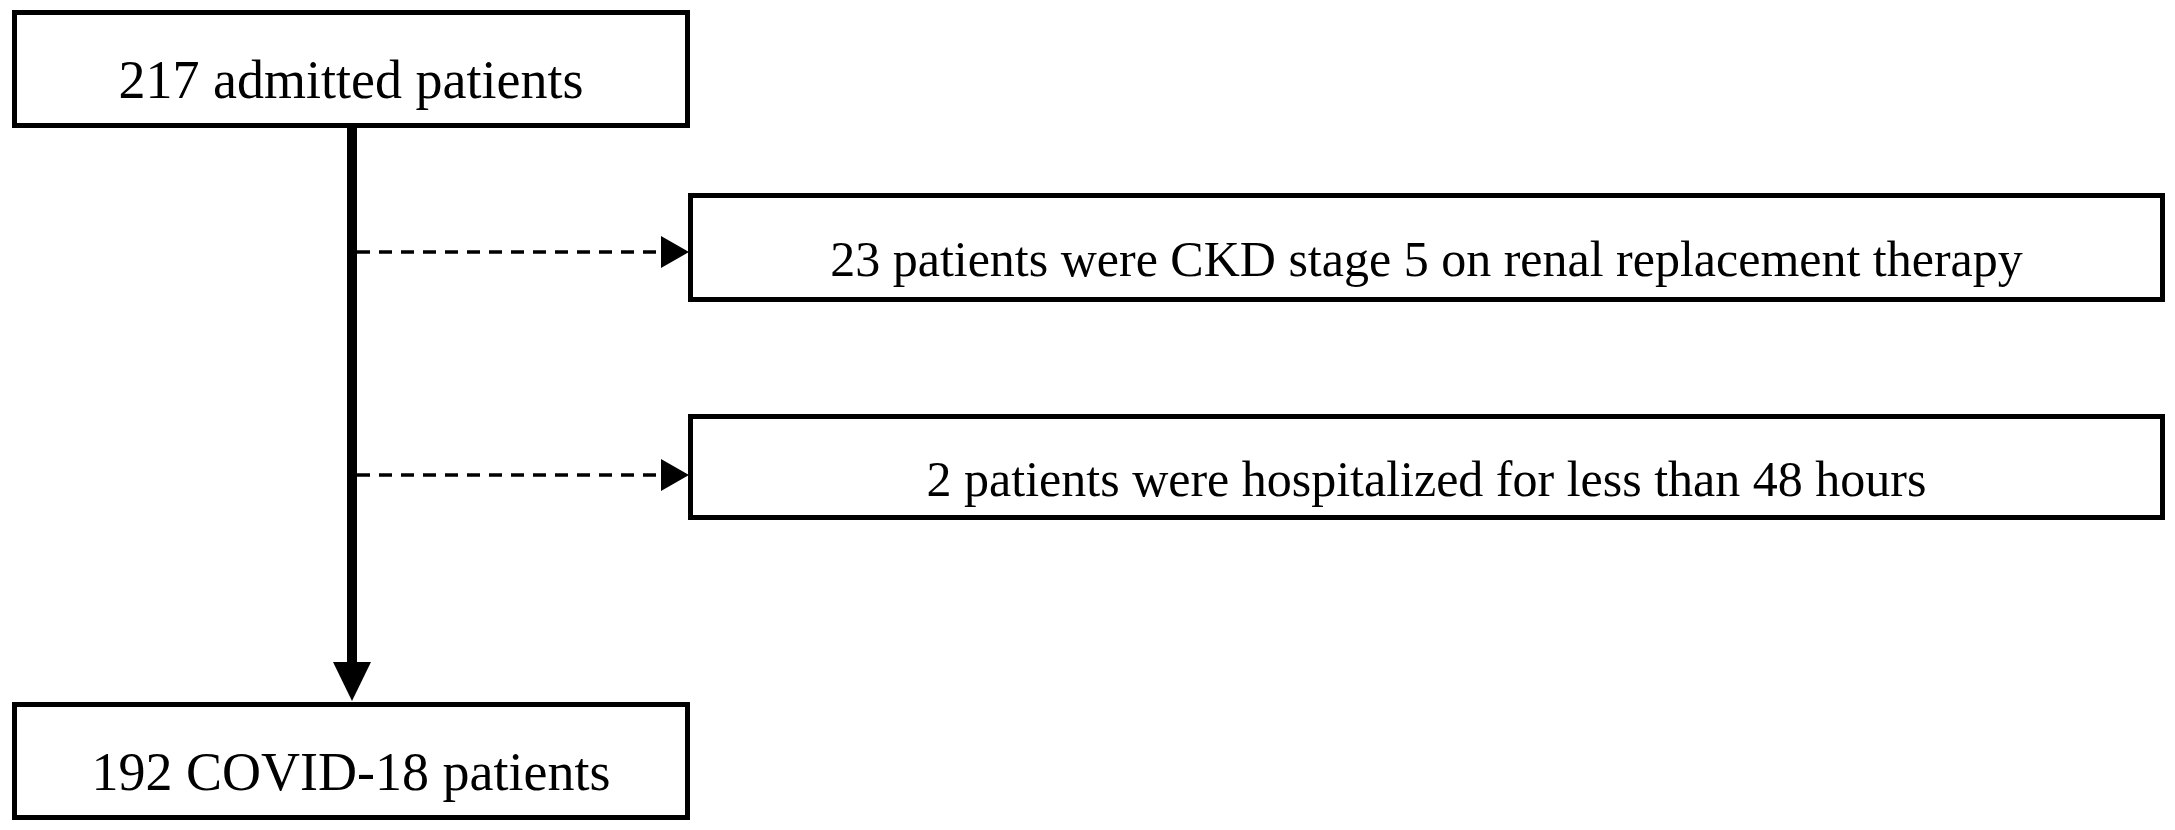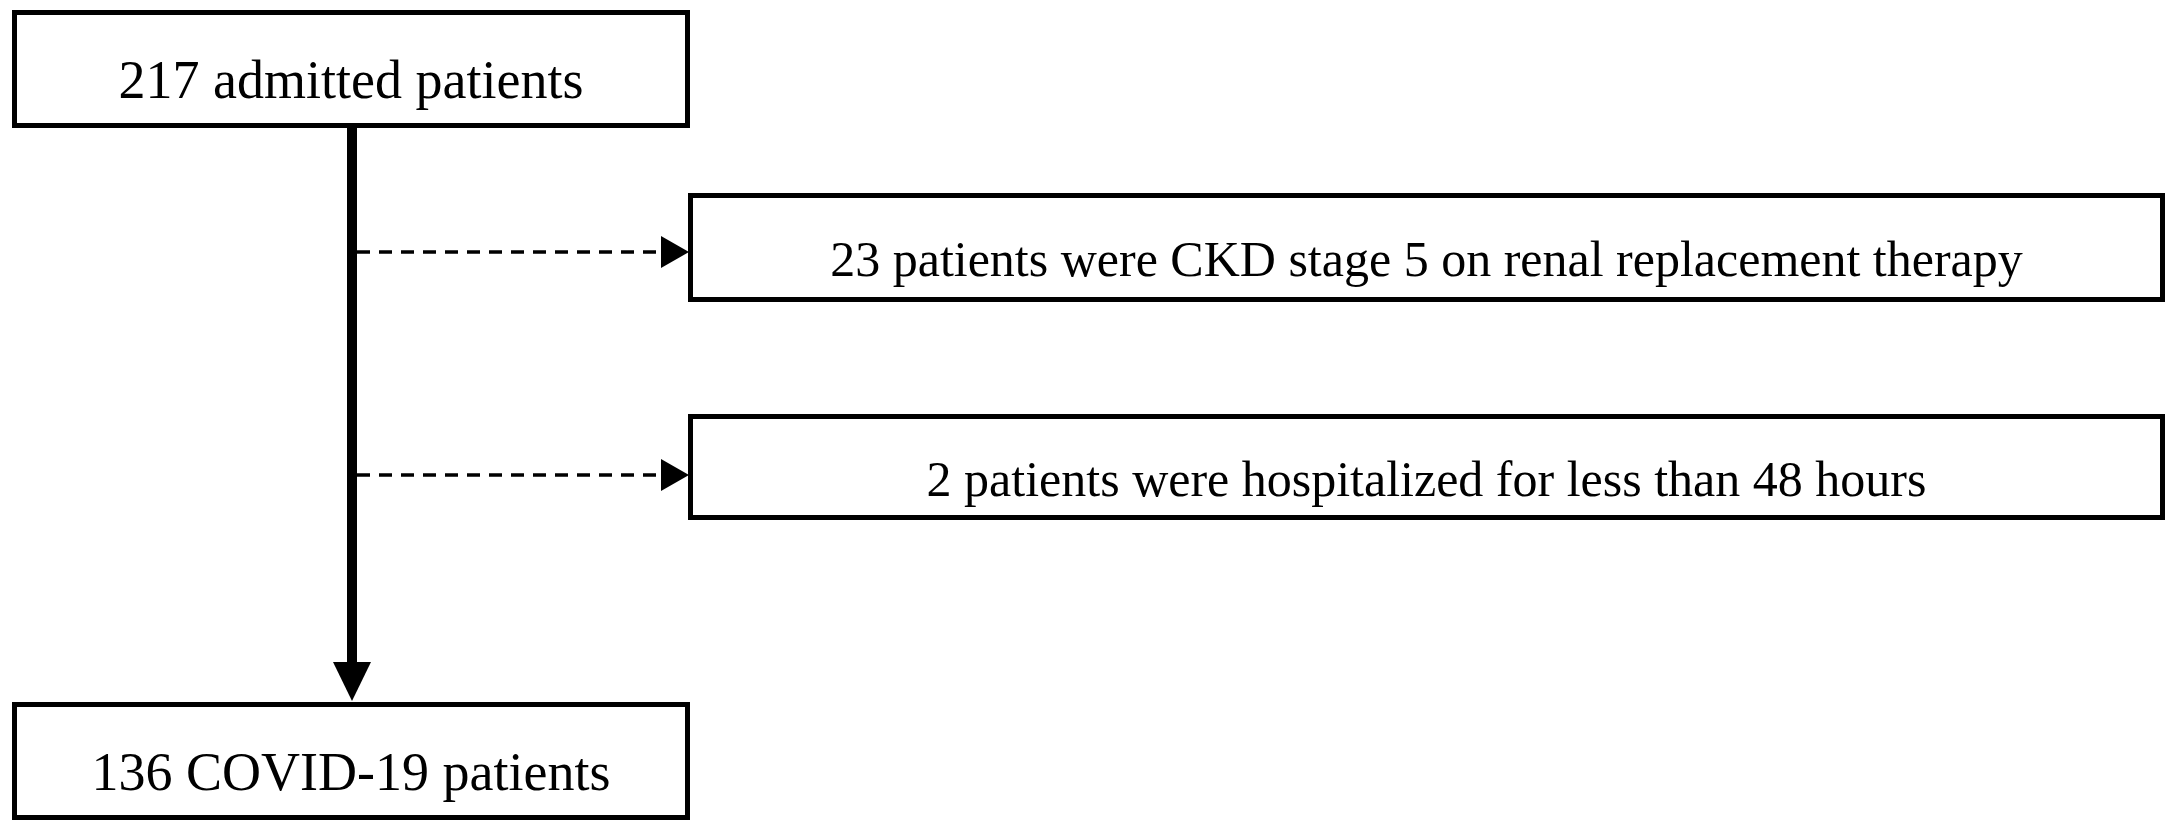--- a/index.html
+++ b/index.html
@@ -93,16 +93,16 @@
 
   <div class="flow-box box-excluded-ckd">
     <span class="box-label">23 patients were CKD stage 5 on renal replacement therapy</span>
   </div>
 
   <div class="flow-box box-excluded-short-stay">
     <span class="box-label">2 patients were hospitalized for less than 48 hours</span>
   </div>
 
   <div class="flow-box box-covid">
-    <span class="box-label">136 COVID-19 patients</span>
+    <span class="box-label">192 COVID-18 patients</span>
   </div>
 
 </div>
 
 </body></html>

